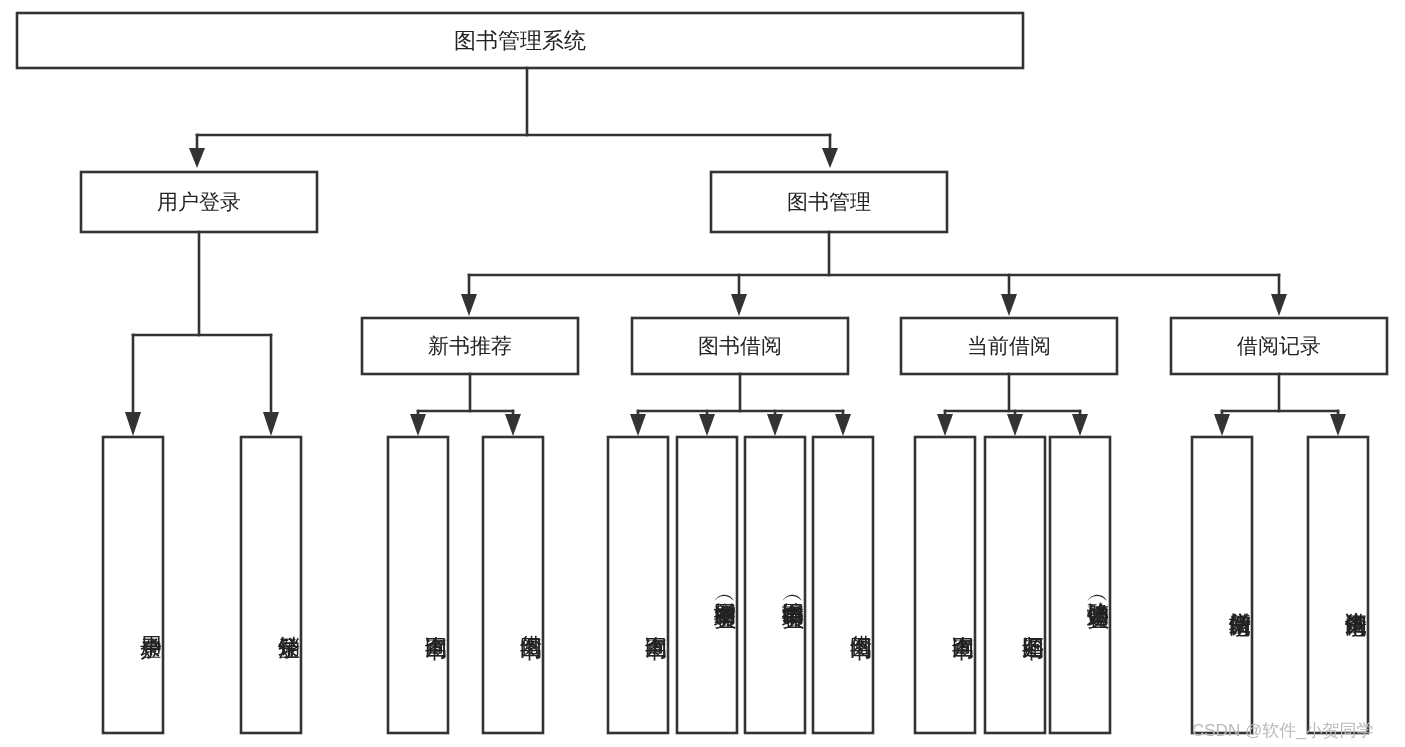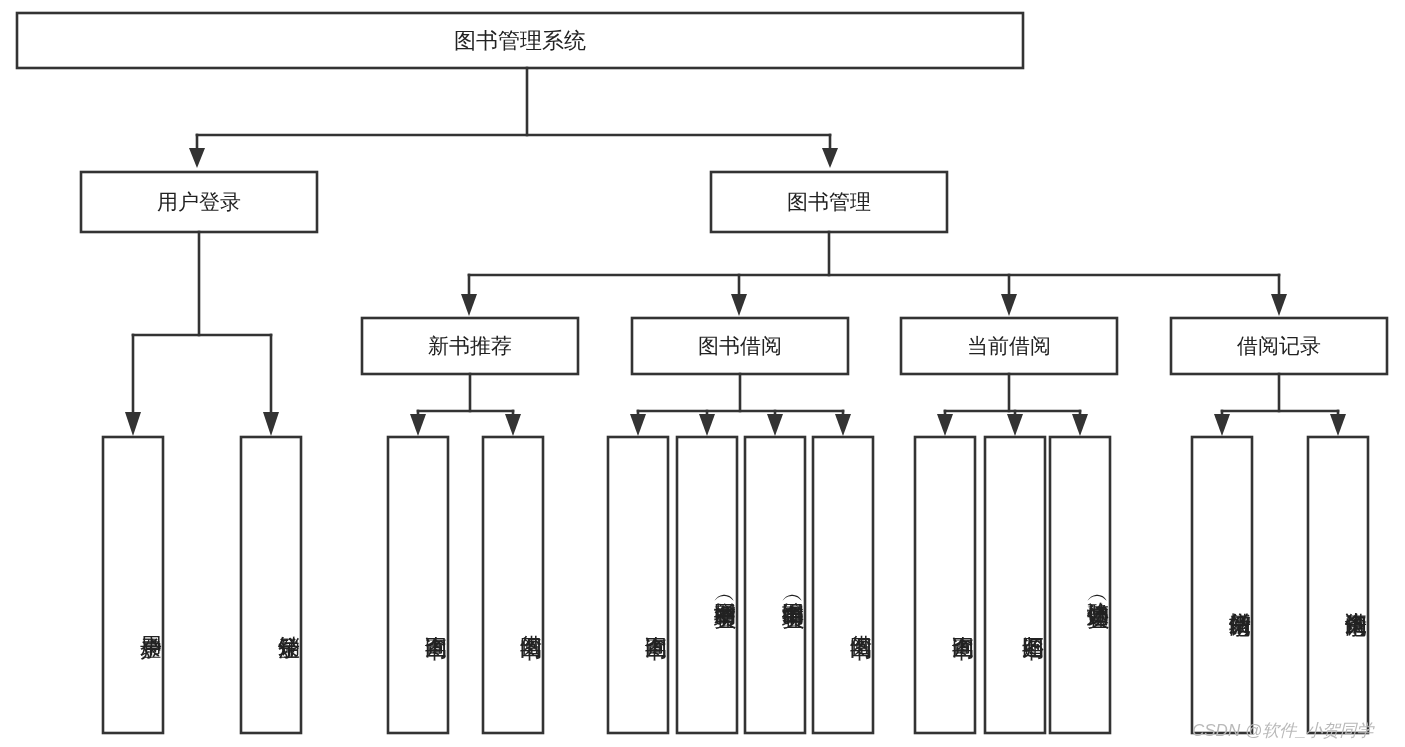--- a/index.html
+++ b/index.html
@@ -71,21 +71,20 @@
     justify-content: center;
     white-space: nowrap;
     pointer-events: none;
   }
   .watermark {
     position: absolute;
     font-family: "Liberation Sans", "DejaVu Sans", sans-serif;
     font-size: 17px;
     color: #b9b9b9;
     white-space: nowrap;
-    font-style: italic;
   }
 </style>
 </head>
 <body>
 
 <div id="diagram-root">
 
   <svg id="flowchart" viewBox="0 0 1405 747" xmlns="http://www.w3.org/2000/svg">
 
     <g>

